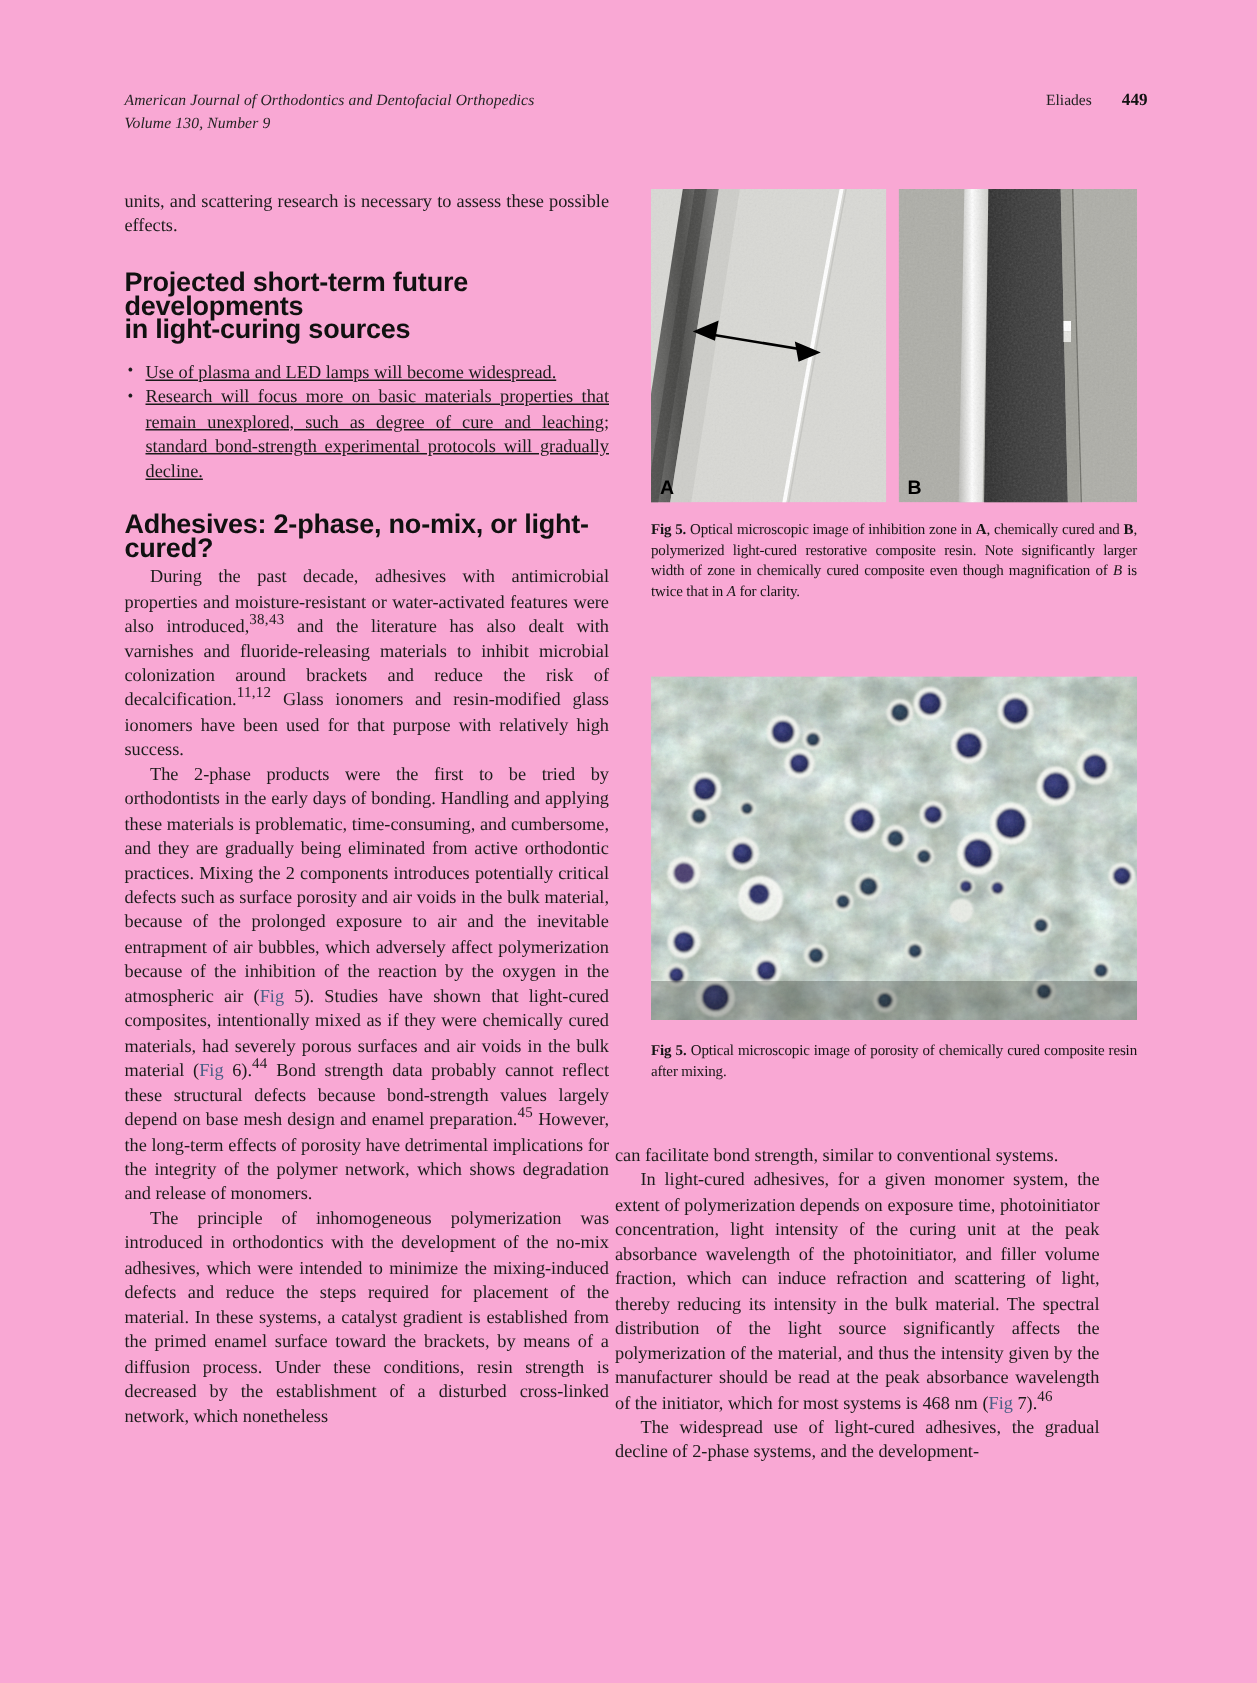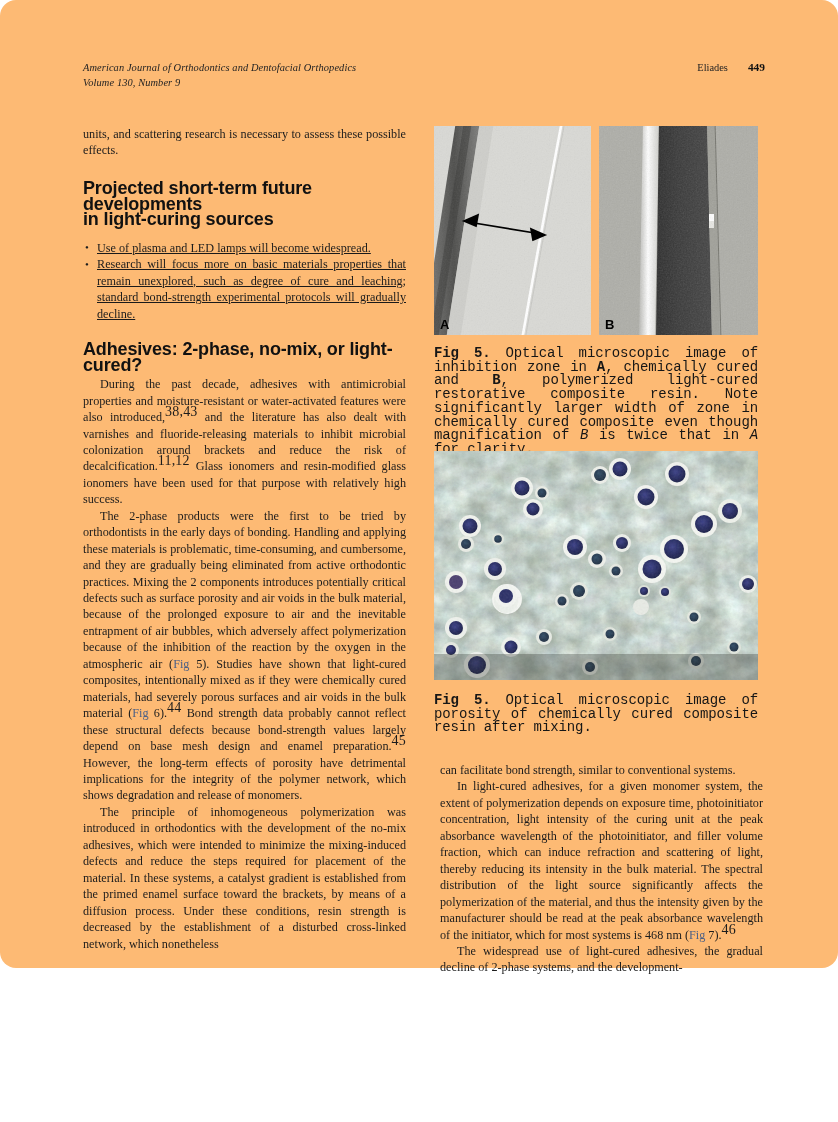--- a/index.html
+++ b/index.html
@@ -13,23 +13,22 @@
     position: relative;
     font-family: "Liberation Serif", serif;
     color: #1a1a1a;
     overflow: hidden;
   }
 
   .page {
     position: absolute;
     left: 0; top: 0;
     width: 838px;
-    height: 968px;
-    background: #fdba74;
-    border-radius: 16px;
+    height: 1122px;
+    background: #f9a8d4;
   }
 
   
   .runhead {
     position: absolute;
     left: 83px;
     top: 60px;
     width: 682px;
     height: 34px;
   }
@@ -111,21 +110,21 @@
   ul.bullets li::before {
     content: "\2022";
     position: absolute;
     left: -12px;
     top: -0.5px;
     font-size: 11px;
     color: #1c1c1c;
   }
 
   sup.ref {
-    font-size: 14px;
+    font-size: 10px;
     vertical-align: super;
     line-height: 0;
     letter-spacing: 0.2px;
   }
   .figlink { color: #4a5f86; }
 
   
   .fig5-wrap {
     position: absolute;
     left: 434px;
@@ -162,35 +161,35 @@
     top: 451px;
     width: 324px;
     height: 229px;
     overflow: hidden;
   }
 
   
   .caption {
     position: absolute;
     width: 324px;
-    font-family: Liberation Mono, monospace;
-    font-size: 14px;
+    font-family: Liberation Serif, serif;
+    font-size: 10px;
     line-height: 13.7px;
     text-align: justify;
     color: #161616;
     letter-spacing: -0.1px;
   }
   .cap5 { left: 434px; top: 347px; }
   .cap6 { left: 434px; top: 694px; }
   .caption b { font-weight: bold; }
   .caption i { font-style: italic; }
 
   .rc-text {
     position: absolute;
-    left: 440px;
+    left: 410px;
     top: 762px;
     width: 323px;
   }
 </style>
 </head>
 <body>
 
 <div class="page">
 
   <div class="runhead">

